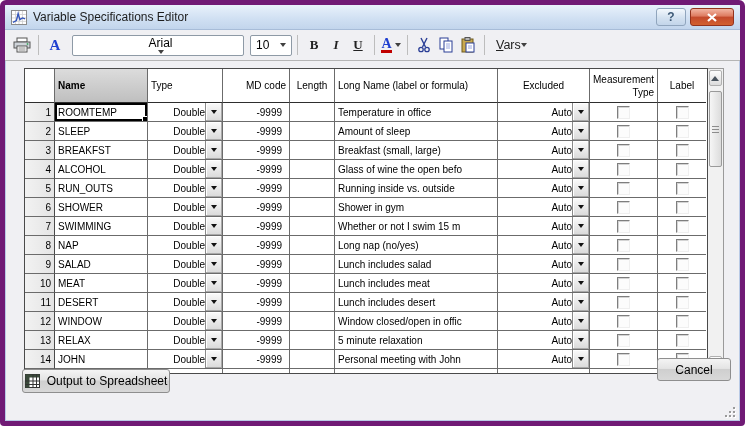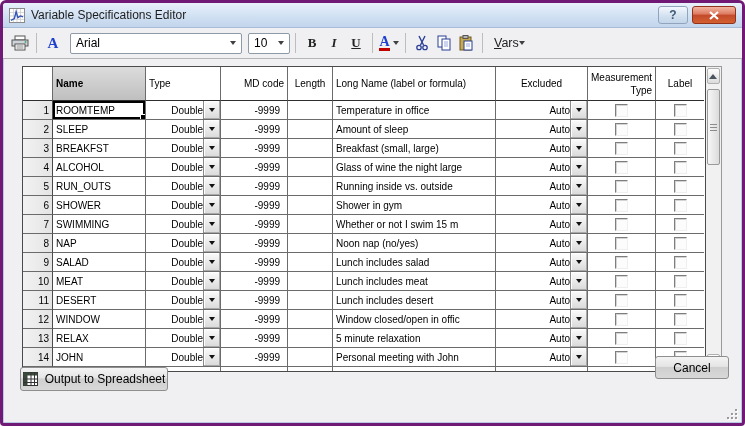--- a/index.html
+++ b/index.html
@@ -1,21 +1,21 @@
 <!DOCTYPE html>
 <html><head>
 <meta charset="utf-8">
 <style>
   * { box-sizing: border-box; margin: 0; padding: 0; }
   html,body { font-family: "Liberation Sans", sans-serif; background:#fff; }
 
   .window {
     position: relative;
     width: 745px; height: 426px;
-    border: 3px solid #701a75;
+    border: 5px solid #701a75;
     border-radius: 6px 6px 4px 4px;
     background: #f0f0f3;
     box-shadow: inset 0 0 0 1px #b9cae6;
     overflow: hidden;
   }
 
   
   .titlebar {
     height: 25px;
     display: flex; align-items: center;
@@ -87,21 +87,21 @@
     border: 1px solid #8e9aa6; border-radius: 2px;
     display: flex; align-items: center;
     font-size: 12px; color:#000;
     padding-left: 5px;
   }
   .combo .cval { flex: 1 1 auto; }
   .combo .cbtn {
     width: 16px; height: 100%;
     display:flex; align-items:center; justify-content:center;
   }
-  .font-combo { width: 172px; margin-left: 6px; }
+  .font-combo { width: 172px; margin-left: 6px; flex-direction: column; }
   .size-combo { width: 42px; margin-left: 6px; }
   .vars-btn { display:flex; align-items:center; gap:0; font-size:12.5px; padding:0 5px; }
   .vars-btn .v1 { text-decoration: underline; }
   .icon-svg { display:block; }
 
   
   .grid-area {
     position: absolute; left: 19px; top: 63px;
     width: 700px; height: 306px;
     display: flex;
@@ -414,21 +414,21 @@
     <div class="gcell c-rownum">4</div>
     <div class="gcell c-name">ALCOHOL</div>
     <div class="gcell c-combo">
       <span class="val">Double</span>
       <span class="ddbtn">
                 <span class="dd-arrow-sm"></span>
               </span>
     </div>
     <div class="gcell c-md">-9999</div>
     <div class="gcell"></div>
-    <div class="gcell">Glass of wine the night large</div>
+    <div class="gcell">Glass of wine the open befo</div>
     <div class="gcell c-combo">
       <span class="val">Auto</span>
       <span class="ddbtn">
                 <span class="dd-arrow-sm"></span>
               </span>
     </div>
     <div class="gcell c-check">
               <span class="checkbox"></span>
             </div>
     <div class="gcell c-check">
@@ -518,21 +518,21 @@
     <div class="gcell c-rownum">8</div>
     <div class="gcell c-name">NAP</div>
     <div class="gcell c-combo">
       <span class="val">Double</span>
       <span class="ddbtn">
                 <span class="dd-arrow-sm"></span>
               </span>
     </div>
     <div class="gcell c-md">-9999</div>
     <div class="gcell"></div>
-    <div class="gcell">Noon nap (no/yes)</div>
+    <div class="gcell">Long nap (no/yes)</div>
     <div class="gcell c-combo">
       <span class="val">Auto</span>
       <span class="ddbtn">
                 <span class="dd-arrow-sm"></span>
               </span>
     </div>
     <div class="gcell c-check">
               <span class="checkbox"></span>
             </div>
     <div class="gcell c-check">

